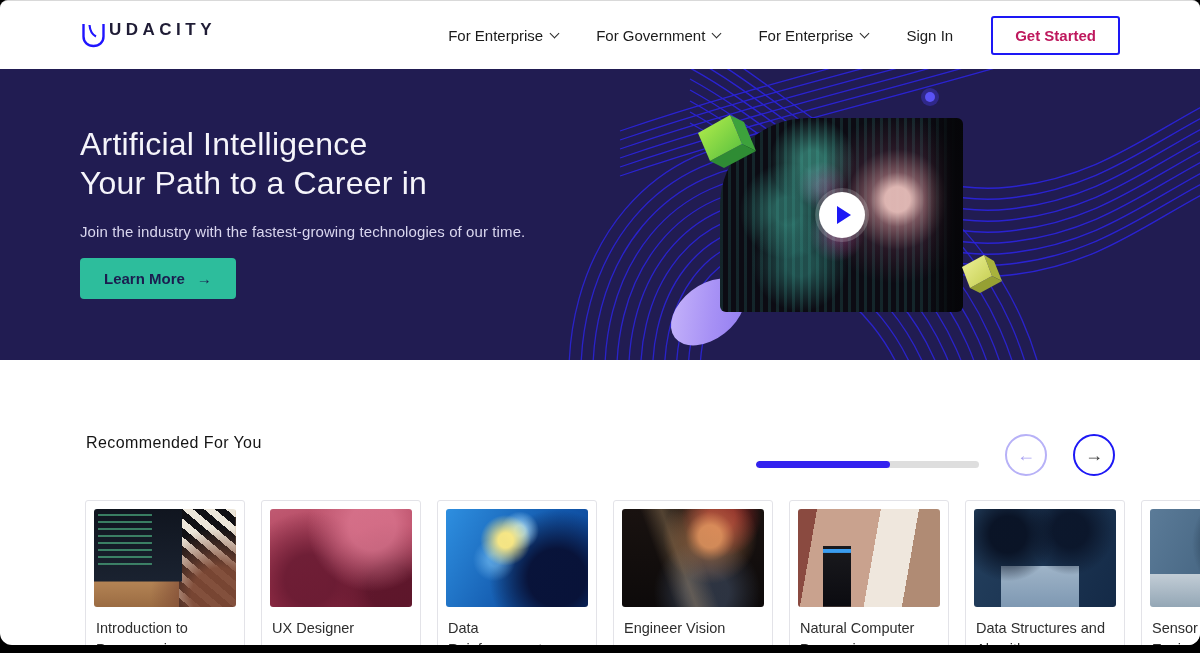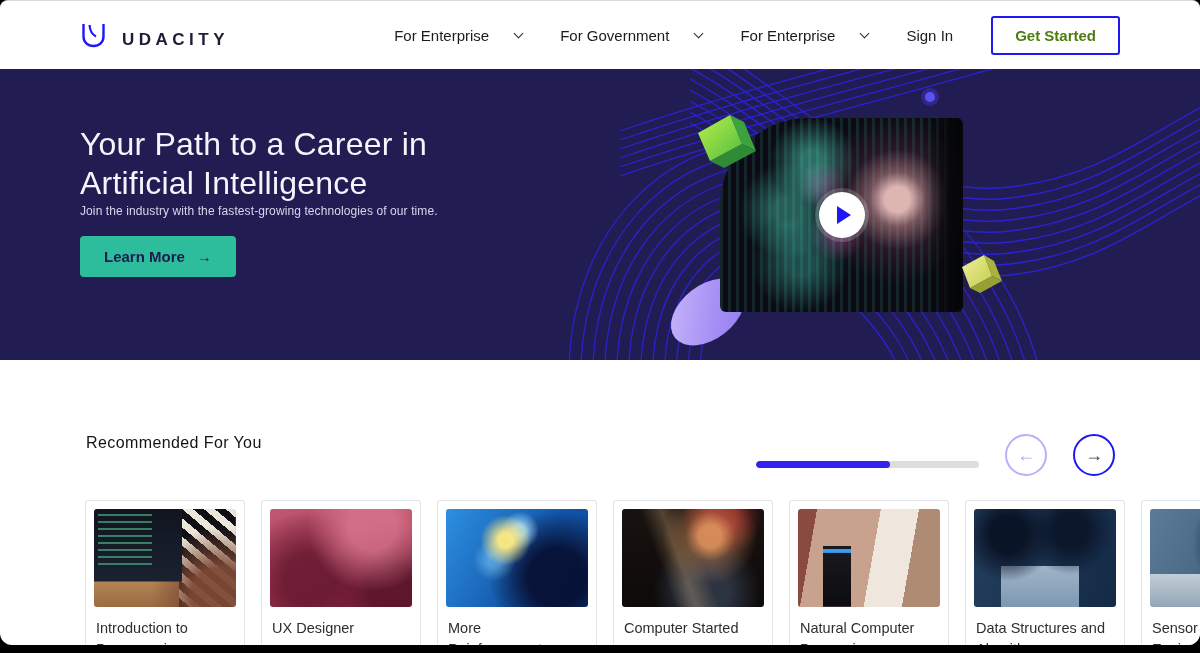--- a/index.html
+++ b/index.html
@@ -3,37 +3,37 @@
 <meta charset="utf-8">
 <style>
   * { margin:0; padding:0; box-sizing:border-box; }
   html,body { width:1200px; height:653px; background:#000; overflow:hidden;
               font-family:"Liberation Sans", sans-serif; }
   .window { position:relative; width:1200px; height:645px; background:#fff;
             border-radius:8px 8px 12px 12px; overflow:hidden; border-top:1px solid #d9d9d9; }
 
   
   .navbar { height:68px; background:#fff; display:flex; align-items:center; padding:0 80px; }
-  .brand { display:flex; align-items:flex-end; gap:15px; cursor:pointer; }
+  .brand { display:flex; align-items:flex-start; gap:2px; cursor:pointer; }
   .brand-text { font-size:17px; font-weight:600; letter-spacing:4.5px; color:#1f1c35; }
   .nav-right { margin-left:auto; display:flex; align-items:center; gap:38px; }
-  .nav-item { display:flex; align-items:center; gap:26px; font-size:15px; color:#1b1b1b; cursor:pointer; }
+  .nav-item { display:flex; align-items:center; gap:8px; font-size:15px; color:#1b1b1b; cursor:pointer; }
   .chev { width:7px; height:7px; border-right:1.6px solid #2b2b2b; border-bottom:1.6px solid #2b2b2b;
           transform:rotate(45deg); margin-top:-4px; }
   .signin { font-size:15px; color:#1b1b1b; cursor:pointer; }
-  .btn-get-started { background:#fff; border:2px solid #1d18f5; color:#4d7c0f; font-weight:700;
+  .btn-get-started { background:#fff; border:2px solid #1d18f5; color:#be185d; font-weight:700;
                      font-size:15px; padding:9px 22px; border-radius:3px; cursor:pointer;
                      font-family:"Liberation Sans", sans-serif; }
 
   
   .hero { position:relative; height:291px; background:#211c52; overflow:hidden; }
   .waves { position:absolute; inset:0; z-index:0; }
   .hero-text { position:absolute; left:80px; top:56px; z-index:4; }
   .hero-title { font-size:32px; line-height:39px; font-weight:500; color:#f5f4fa; letter-spacing:.2px; }
-  .hero-sub { margin-top:1px; font-size:12px; font-weight:500; color:#d9d6ee; letter-spacing:.1px; }
+  .hero-sub { margin-top:20px; font-size:15px; font-weight:500; color:#d9d6ee; letter-spacing:.1px; }
   .btn-learn { margin-top:18px; display:inline-flex; align-items:flex-end; gap:12px; background:#2dbd9c;
                color:#1b1d4f; border:none; border-radius:4px; padding:12px 24px; font-size:15px;
                font-weight:600; cursor:pointer; font-family:"Liberation Sans", sans-serif; }
   .ellipse-deco { position:absolute; left:666px; top:216px; width:84px; height:54px; border-radius:50%;
                   background:linear-gradient(135deg,#cbbafb 0%,#a791f5 55%,#8d78f0 100%);
                   transform:rotate(-38deg); z-index:1; }
   .video-thumb { position:absolute; left:720px; top:49px; width:243px; height:194px; z-index:2;
                  border-radius:88px 6px 6px 6px; overflow:hidden; background-color:#0c0b13;
                  background-image:
                    linear-gradient(270deg, rgba(5,5,8,.95) 0 4%, rgba(5,5,8,0) 16%),
@@ -188,22 +188,22 @@
           <ellipse cx="810" cy="345" rx="208" ry="258"></ellipse>
         <ellipse cx="810" cy="345" rx="220" ry="270"></ellipse>
           <ellipse cx="810" cy="345" rx="232" ry="282"></ellipse>
       </g>
       <circle cx="930" cy="28" r="9" fill="#4a3ff2" opacity="0.35"></circle>
       <circle cx="930" cy="28" r="5" fill="#5a52f5"></circle>
     </svg>
 
     <div class="hero-text">
       <div class="hero-title">
+        <div>Artificial Intelligence</div>
         <div>Your Path to a Career in</div>
-        <div>Artificial Intelligence</div>
       </div>
       <div class="hero-sub">Join the industry with the fastest-growing technologies of our time.</div>
       <button class="btn-learn">
         <span>Learn More</span>
         <span>→</span>
       </button>
     </div>
 
     <div class="ellipse-deco"></div>
 
@@ -266,28 +266,28 @@
       <div class="thumb thumb-ux-designer"></div>
       <div class="card-title">
         <div>UX Designer</div>
           <div></div>
           <div></div>
       </div>
     </div>
     <div class="card">
       <div class="thumb thumb-deep-rl"></div>
       <div class="card-title">
-        <div>More</div>
+        <div>Data</div>
           <div>Reinforcement</div>
       </div>
     </div>
     <div class="card">
       <div class="thumb thumb-computer-vision"></div>
       <div class="card-title">
-        <div>Computer Started</div>
+        <div>Engineer Vision</div>
           <div></div>
           <div></div>
       </div>
     </div>
     <div class="card">
       <div class="thumb thumb-nlp"></div>
       <div class="card-title">
         <div>Natural Computer</div>
           <div>Processing</div>
           <div></div>

